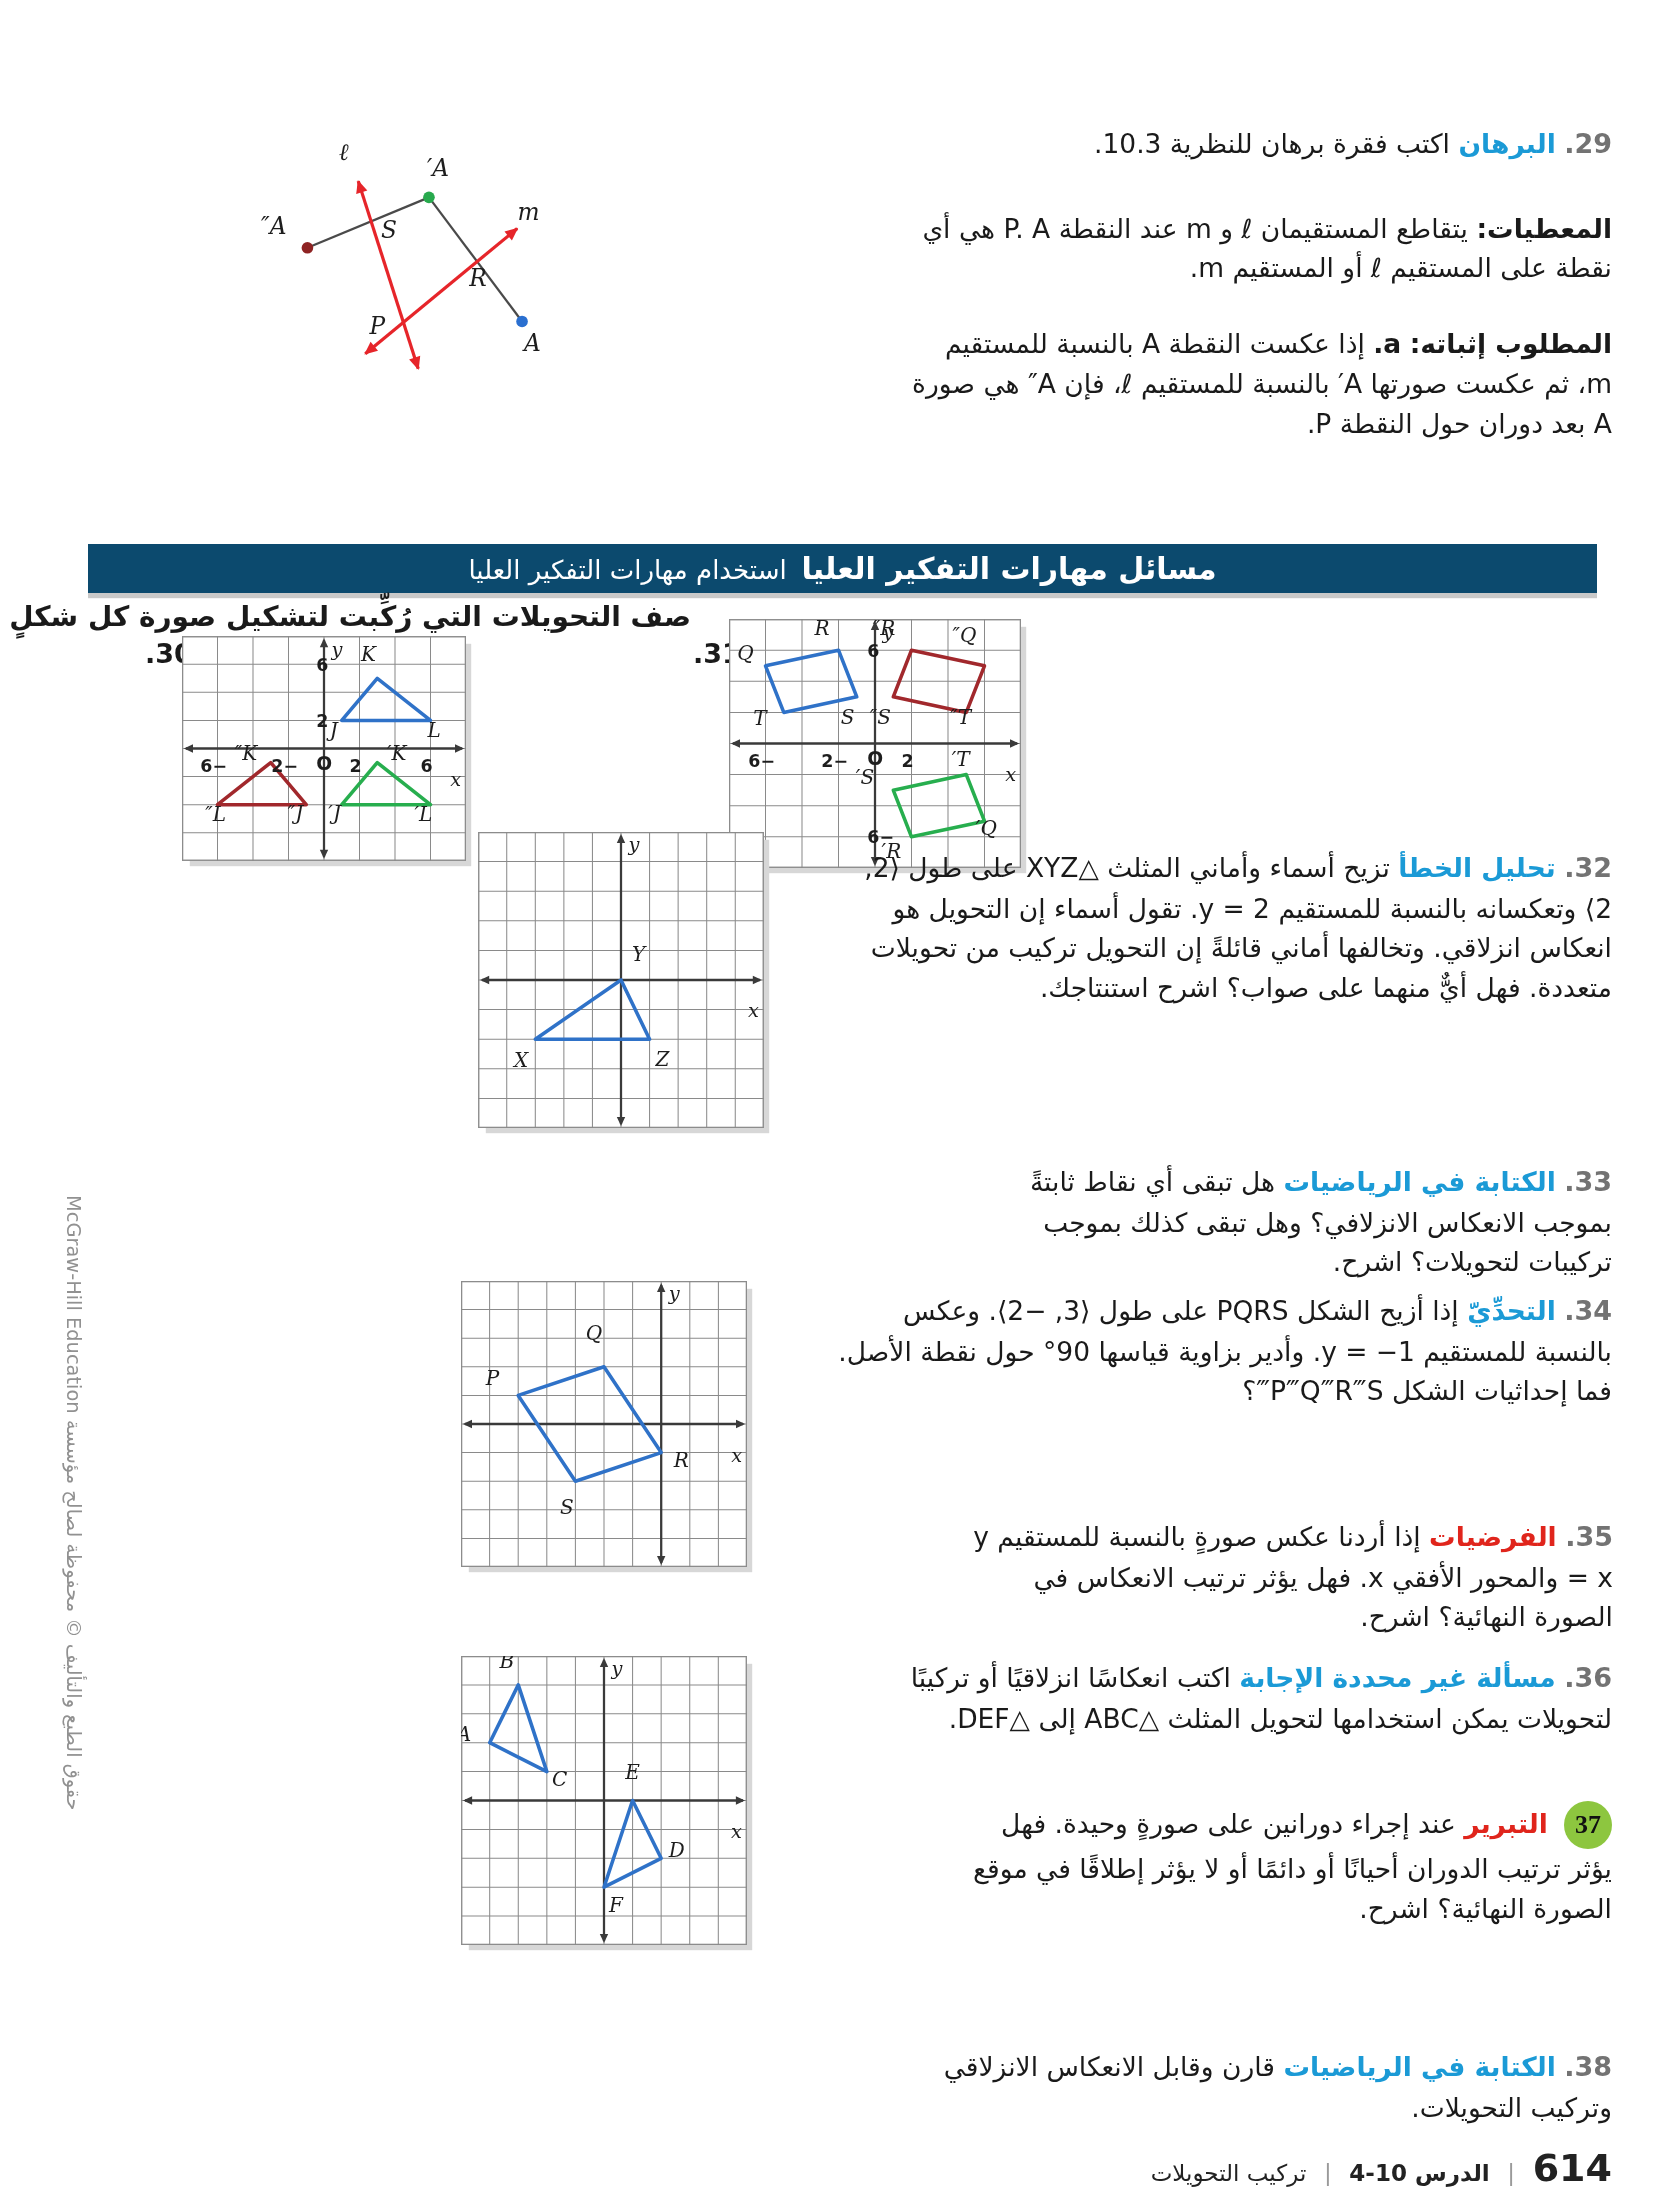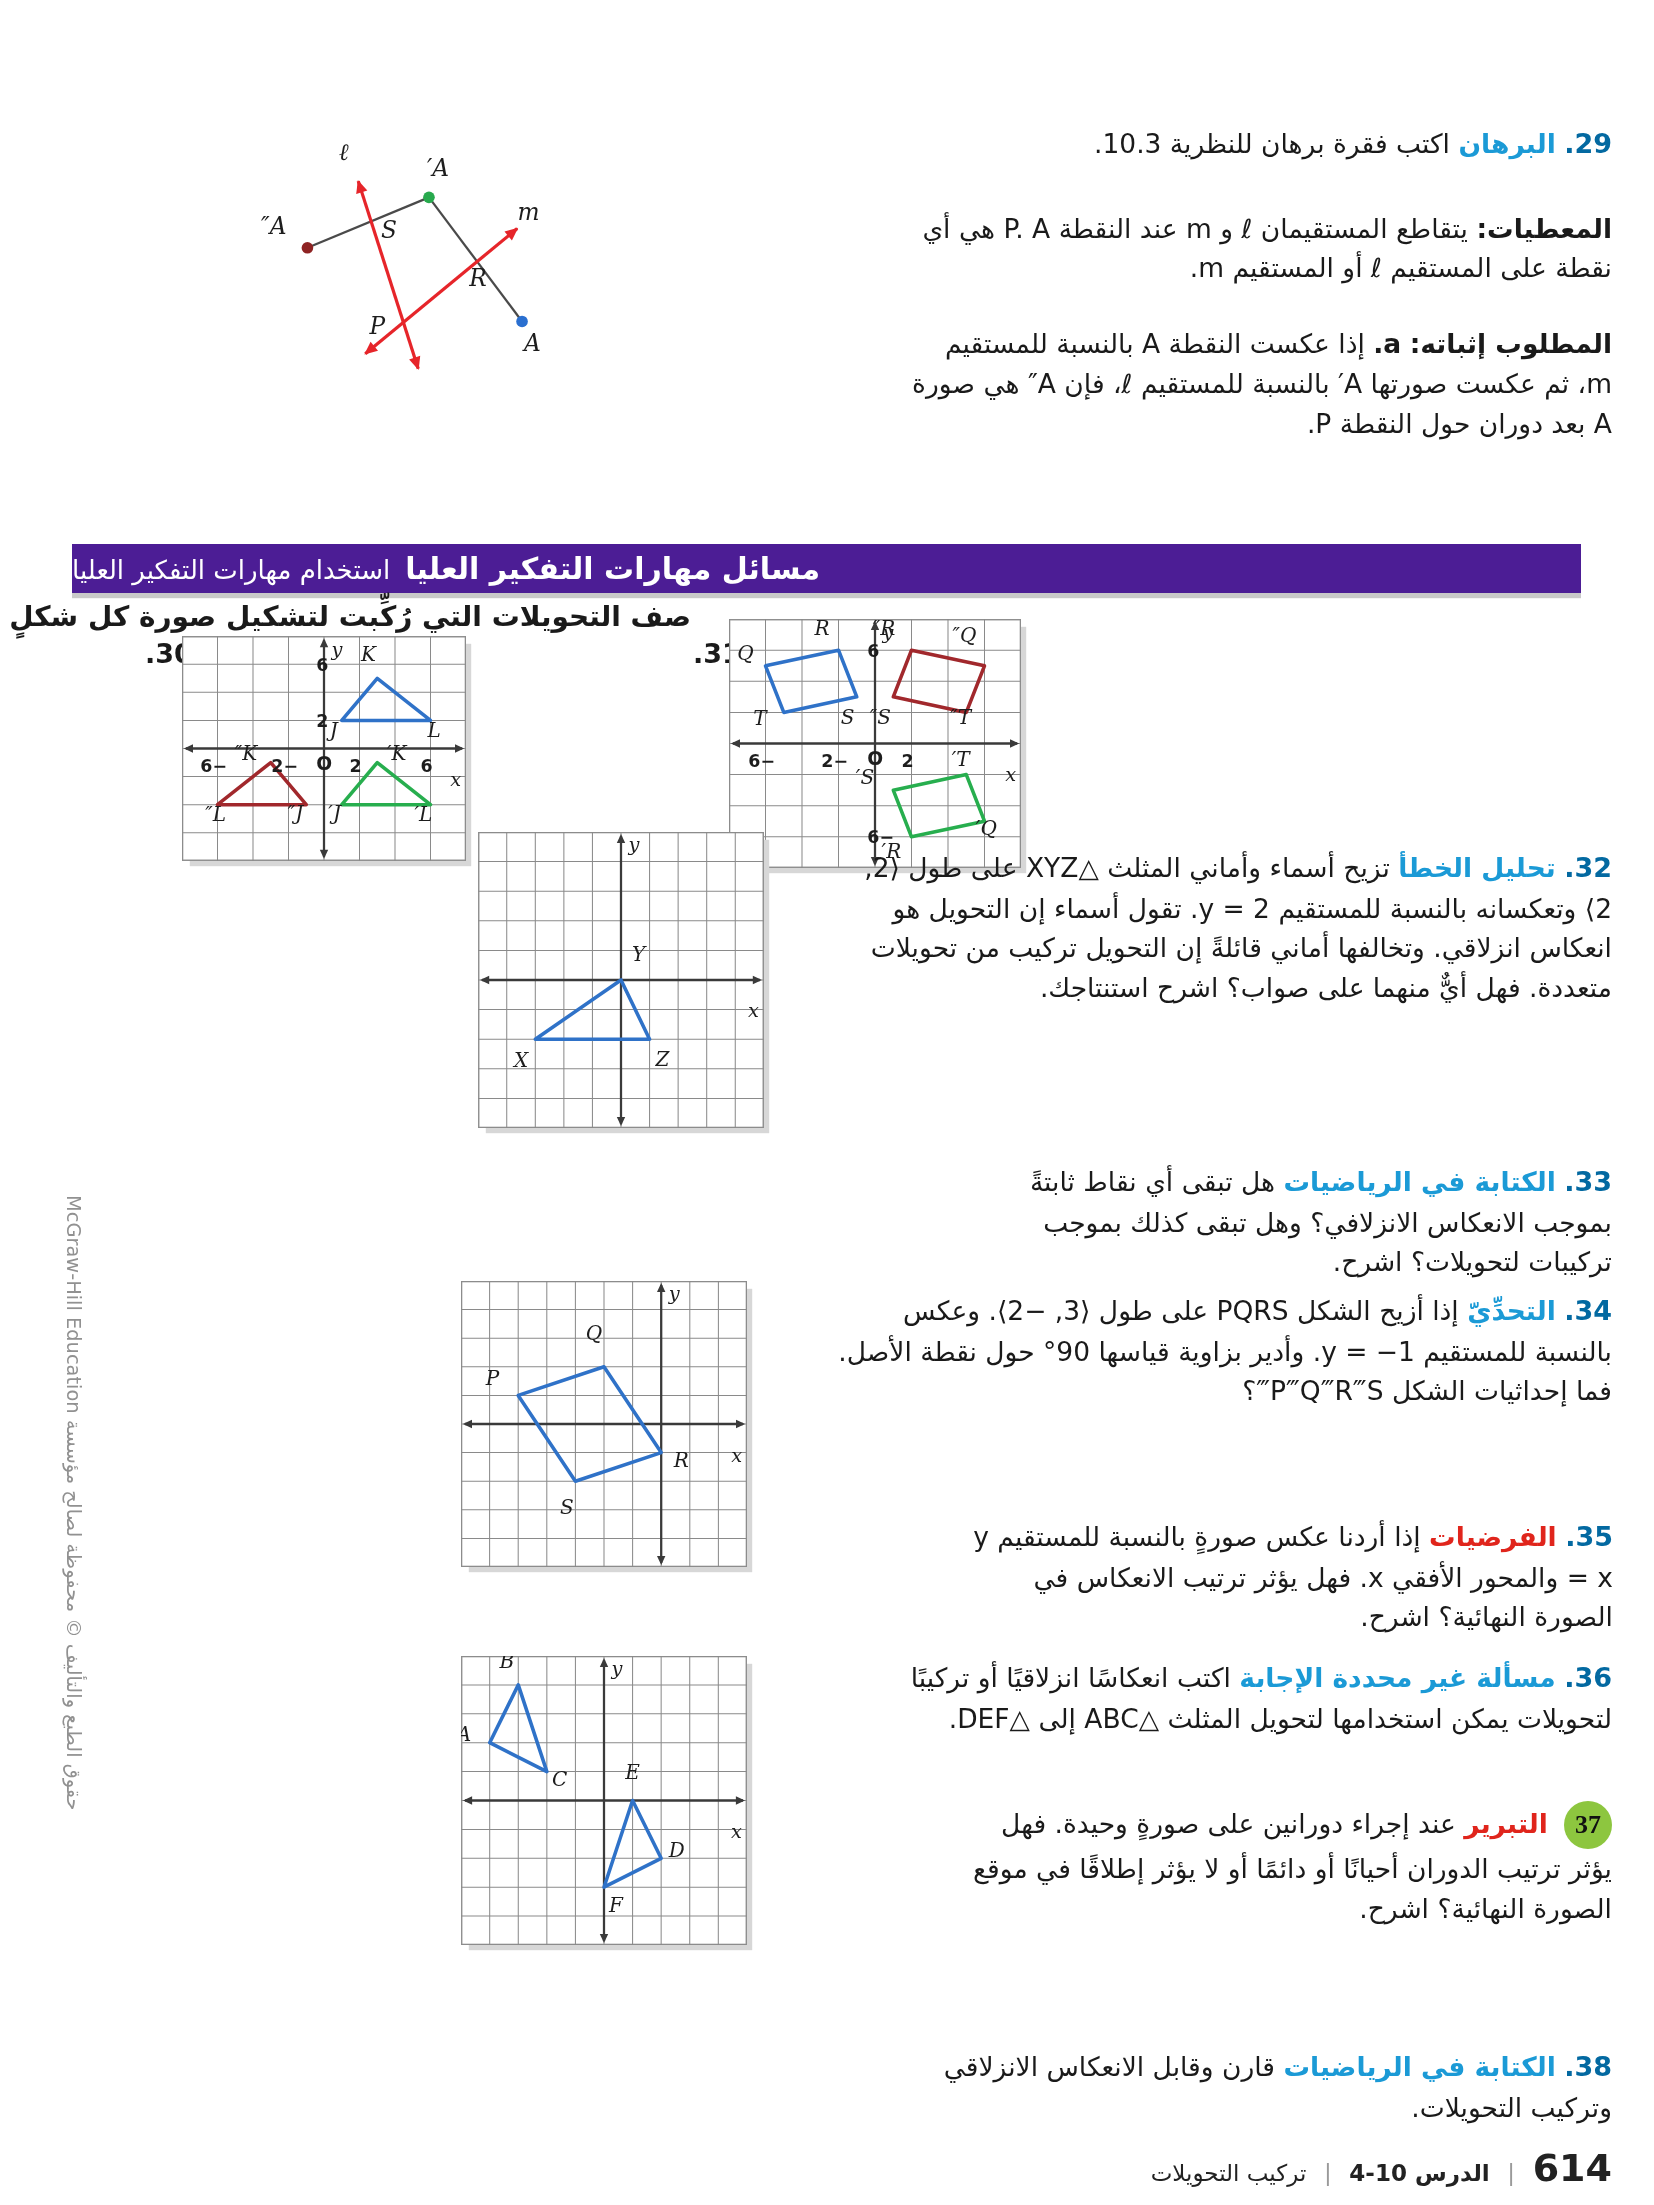--- a/index.html
+++ b/index.html
@@ -1,32 +1,32 @@
 <!DOCTYPE html>
 <html lang="ar" dir="rtl" style="font-size:10.3px"><head>
 <meta charset="utf-8">
 <style>
   html,body{margin:0;padding:0;background:#ffffff;}
   #page{position:relative;width:1654px;height:2205px;background:#ffffff;overflow:hidden;
         font-family:"DejaVu Sans",sans-serif;color:#1a1a1a;}
   .abs{position:absolute;}
   .rtl{direction:rtl;text-align:right;}
   .body-txt{font-size:26.5px;line-height:1.5;}
-  .num{font-weight:bold;font-size:27px;color:#0369a1;}
+  .num{font-weight:bold;font-size:27px;color:#737373;}
   .t-blue{font-weight:bold;color:#1b9ad6;}
   .t-red{font-weight:bold;color:#e0251c;}
   .b{font-weight:bold;}
   p{margin:0;}
   .mt1{margin-top:44px;}
   .mt2{margin-top:36px;}
   .mt3{margin-top:19.4px;}
   .formula{font-family:"DejaVu Serif",serif;font-style:italic;font-size:27px;unicode-bidi:isolate;}
   .formula-line{padding-left:39px;padding-right:200px;}
-  .banner{background:#4c1d95;color:#ffffff;text-align:left;line-height:49px;
-          box-shadow:0 5.2px 0 #c9c9c9;}
+  .banner{background:#0c4a6e;color:#ffffff;text-align:center;line-height:49px;
+          box-shadow:0 5.2px 0 #c9c9c9;margin-left:16px;}
   .banner .bb{font-weight:bold;font-size:30px;}
   .banner .br{font-size:26px;margin-right:11.6px;}
   .instruction{font-weight:bold;font-size:28px;white-space:nowrap;}
   .graph{background:#fff;box-shadow:6.5px 6.5px 0 -1.3px #d7d7d7;display:block;}
   .glabel{font-weight:bold;font-size:27px;}
   .badge{display:inline-block;width:48px;height:48px;border-radius:50%;background:#8dc63f;
          color:#111;font-weight:bold;font-size:26px;line-height:48px;text-align:center;
          vertical-align:middle;margin-left:7.8px;font-family:Liberation Serif, serif;}
   .footer{font-size:23px;color:#222;}
   .footer .pg{font-weight:bold;font-size:38px;}

